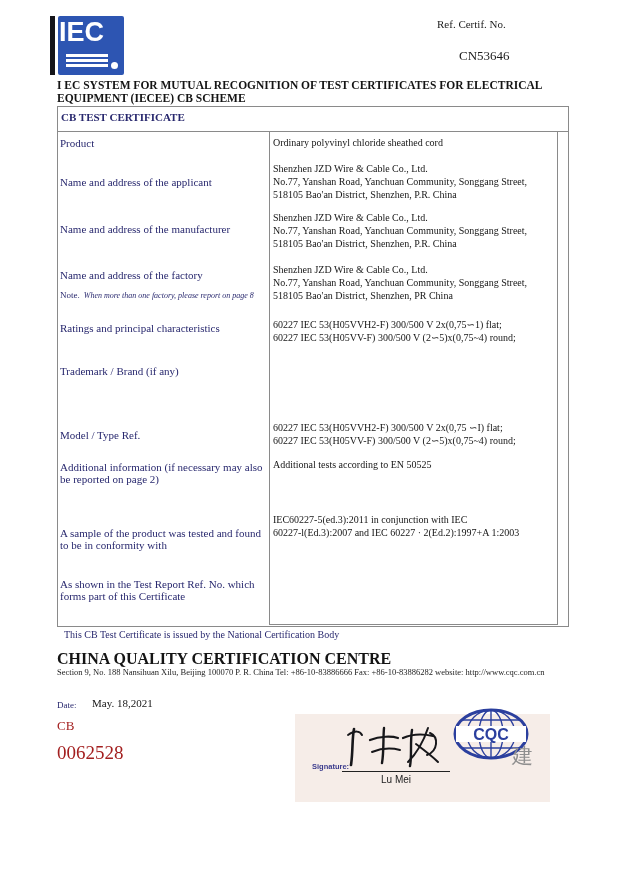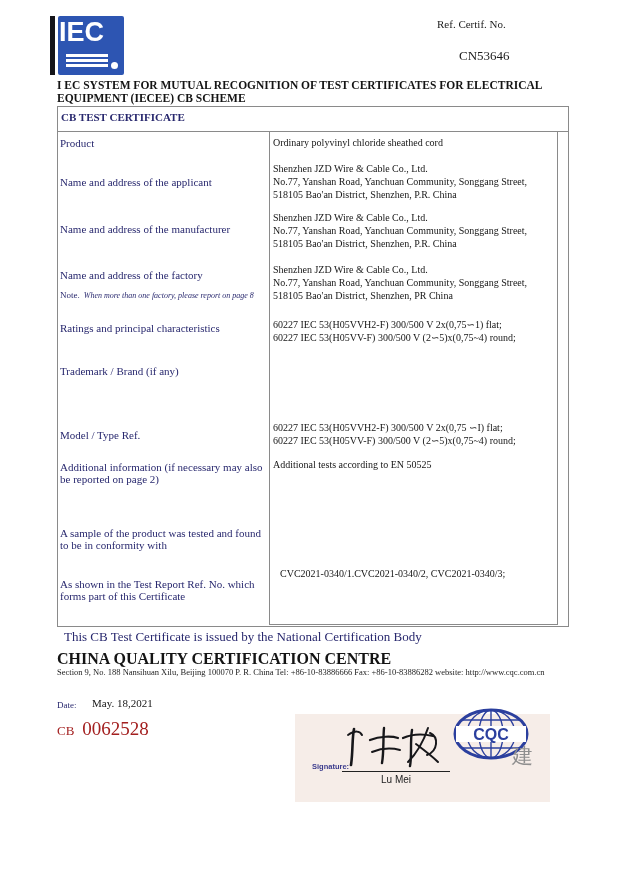--- a/index.html
+++ b/index.html
@@ -23,28 +23,28 @@
   .cert-table{position:absolute;left:57px;top:106px;width:510px;height:519px;border:1px solid #8a8a8a;}
   .cert-title-row{position:absolute;left:0;top:0;right:0;height:24px;border-bottom:1px solid #8a8a8a;}
   .cert-title{position:absolute;left:3px;top:4px;font-weight:bold;font-size:11px;color:#28286e;}
   .inner-box{position:absolute;left:269px;top:131px;width:287px;height:492px;border:1px solid #8a8a8a;background:transparent;}
 
   .lbl{position:absolute;left:60px;width:200px;font-size:11px;line-height:11.5px;color:#28286e;}
   .val{position:absolute;left:273px;width:281px;font-size:10px;line-height:13px;color:#161616;}
   .note-line{position:absolute;left:60px;width:208px;color:#28286e;}
   .note-prefix{font-size:9px;}
   .note-italic{font-style:italic;font-size:8px;}
-  .issued-by{position:absolute;left:64px;top:629px;font-size:13px;color:#28286e;}
+  .issued-by{position:absolute;left:64px;top:629px;font-size:10px;color:#28286e;}
 
   
   .ncb-name{position:absolute;left:57px;top:650px;font-weight:bold;font-size:16px;color:#141414;}
   .ncb-address{position:absolute;left:57px;top:667px;font-size:8.5px;color:#1c1c1c;}
   .date-label{position:absolute;left:57px;top:700px;font-size:9px;color:#28286e;}
   .date-value{position:absolute;left:92px;top:697px;font-size:11px;color:#161616;}
-  .cb-line{position:absolute;left:57px;top:718px;display:flex;align-items:baseline;gap:8px;color:#a31f1f;}
+  .cb-line{position:absolute;left:57px;top:718px;display:flex;align-items:baseline;gap:8px;color:#a31f1f;flex-direction:column;}
   .cb-prefix{font-size:13px;}
   .cb-number{font-size:19px;}
   .stamp-bg{position:absolute;left:295px;top:714px;width:255px;height:88px;background:#f6ede8;}
   .sig-label{position:absolute;left:312px;top:762px;font-family:"Liberation Sans",sans-serif;
              font-size:7.5px;font-weight:bold;color:#3a3a8c;}
   .sig-svg{position:absolute;left:340px;top:722px;}
   .sig-line{position:absolute;left:342px;top:771px;width:108px;border-top:1.5px solid #222;}
   .sig-name{position:absolute;left:342px;top:774px;width:108px;text-align:center;
             font-family:"Liberation Sans",sans-serif;font-size:10px;color:#222;}
   .cqc-svg{position:absolute;left:452px;top:708px;}
@@ -109,21 +109,24 @@
   </div>
   <div class="val" style="top:318px">
     <div>60227 IEC 53(H05VVH2-F) 300/500 V 2x(0,75∽1) flat;</div>
     <div>60227 IEC 53(H05VV-F) 300/500 V (2∽5)x(0,75~4) round;</div>
   </div>
   <div class="val" style="top:421px">
     <div>60227 IEC 53(H05VVH2-F) 300/500 V 2x(0,75 ∽I) flat;</div>
     <div>60227 IEC 53(H05VV-F) 300/500 V (2∽5)x(0,75~4) round;</div>
   </div>
   <div class="val" style="top:458px">Additional tests according to EN 50525</div>
-  <div class="val" style="top:567px;left:280px">CVC2021-0340/1.CVC2021-0340/2, CVC2021-0340/3;</div>
+  <div class="val" style="top:513px">
+    <div>IEC60227-5(ed.3):2011 in conjunction with IEC</div>
+    <div>60227-l(Ed.3):2007 and IEC 60227 · 2(Ed.2):1997+A 1:2003</div>
+  </div>
 
   <div class="issued-by">This CB Test Certificate is issued by the National Certification Body</div>
 
   <div class="ncb-name">CHINA QUALITY CERTIFICATION CENTRE</div>
   <div class="ncb-address">Section 9, No. 188 Nansihuan Xilu, Beijing 100070 P. R. China Tel: +86-10-83886666 Fax: +86-10-83886282 website: http://www.cqc.com.cn</div>
   <div class="date-label">Date:</div>
   <div class="date-value">May. 18,2021</div>
   <div class="cb-line">
     <span class="cb-prefix">CB</span>
     <span class="cb-number">0062528</span>

